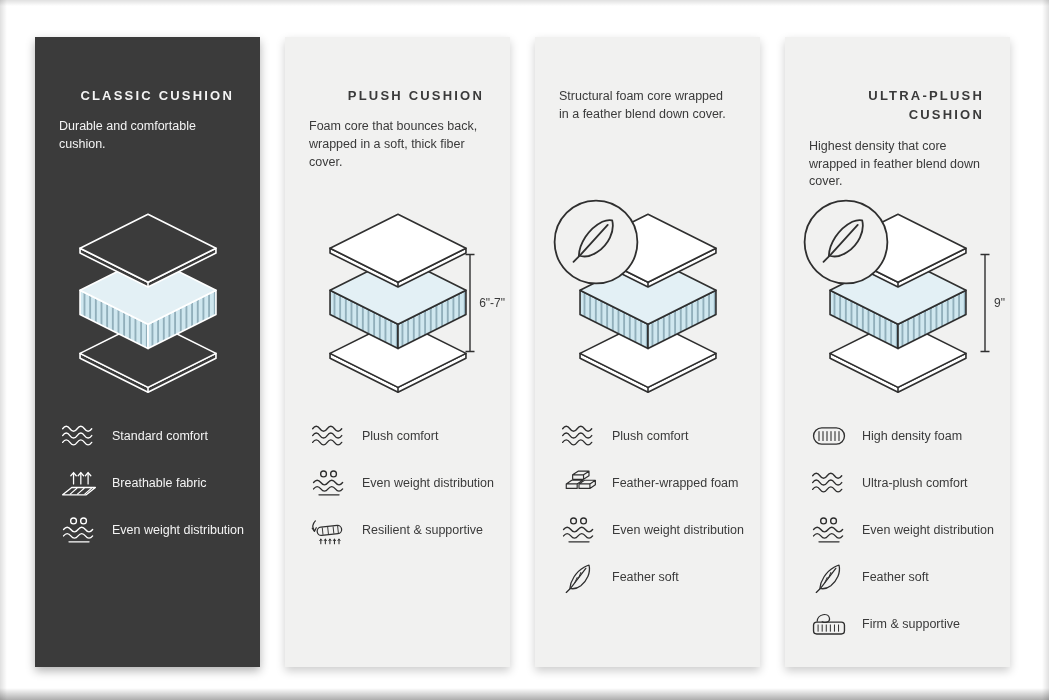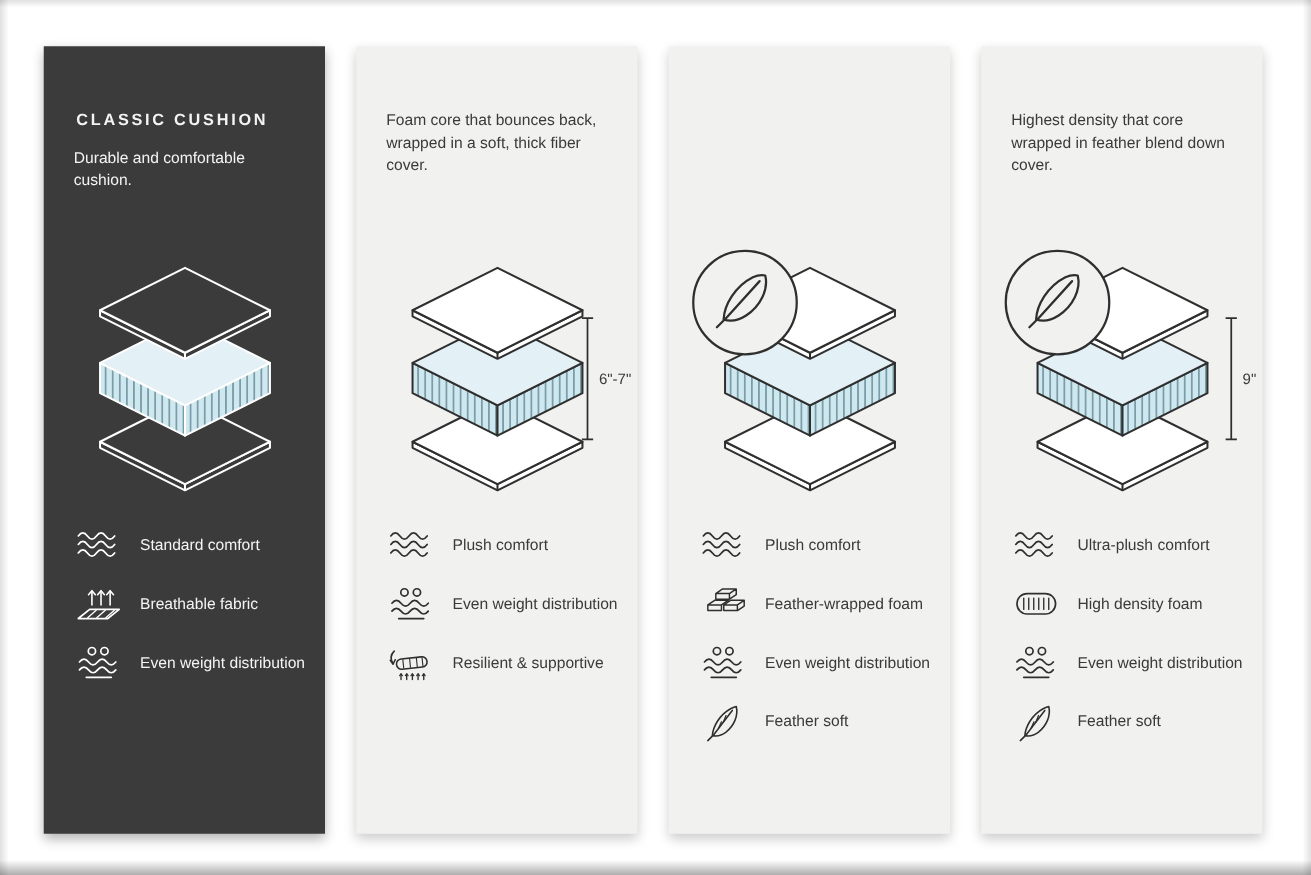--- a/index.html
+++ b/index.html
@@ -7,21 +7,21 @@
     width:1049px;height:700px;background:#ffffff;position:relative;overflow:hidden;
     font-family:"Liberation Sans", sans-serif;color:#333;
   }
   .columns{display:flex;gap:25px;padding:37px 0 0 35px;}
   .col{width:225px;height:630px;box-sizing:border-box;position:relative;flex:0 0 225px;}
   .col-dark{--line:#ffffff;--cover-fill:#3b3b3b;--panel:#3b3b3b;background:var(--panel);color:#f4f4f4;
     box-shadow:0 4px 9px rgba(0,0,0,0.30);}
   .col-light{--line:#2f2f2f;--cover-fill:#ffffff;--panel:#f1f1f0;background:var(--panel);color:#3a3a3a;
     box-shadow:0 4px 9px rgba(0,0,0,0.20);}
   .col-header{padding-top:38px;height:118px;}
-  .col-title{font-size:13px;font-weight:bold;letter-spacing:2.2px;text-align:left;line-height:1.5;padding:0 26px;}
+  .col-title{font-size:13px;font-weight:bold;letter-spacing:2.2px;text-align:right;line-height:1.5;padding:0 26px;}
   .col-desc{margin-top:13px;font-size:12.5px;line-height:1.42;text-align:left;padding:0 24px;}
   .illustration{position:relative;height:216px;display:flex;justify-content:center;align-items:flex-start;}
   .cushion-svg{width:178px;margin-top:18px;display:block;}
   .badge{position:absolute;left:16px;top:4px;width:90px;height:90px;}
   .bracket{position:absolute;right:5px;top:60px;height:100px;display:flex;align-items:center;color:var(--line);}
   .bracket svg{height:100px;width:12px;display:block;}
   .bracket-label{font-size:12px;margin-left:3px;white-space:nowrap;color:#3a3a3a;}
   .features{padding:10px 12px 0 24px;display:flex;flex-direction:column;gap:13px;}
   .feature{display:flex;align-items:center;gap:13px;min-height:32px;}
   .feature-icon{width:40px;height:34px;flex:0 0 40px;color:var(--line);display:block;}
@@ -175,20 +175,21 @@
         <svg class="feature-icon" viewBox="0 0 44 36">
             <use href="#ic-even-weight"></use>
           </svg>
         <span class="feature-label">Even weight distribution</span>
       </div>
     </div>
   </section>
 
   <section class="col col-light">
     <div class="col-header">
+      <h2 class="col-title">PLUSH CUSHION</h2>
       <p class="col-desc">Foam core that bounces back, wrapped in a soft, thick fiber cover.</p>
     </div>
     <div class="illustration">
       <svg class="cushion-svg" viewBox="0 0 220 230">
           <use href="#sym-cushion"></use>
         </svg>
       <div class="bracket">
         <svg viewBox="0 0 12 100">
           <path d="M1.5,1.5 H10.5 M6,1.5 V98.5 M1.5,98.5 H10.5" fill="none" stroke="currentColor" stroke-width="1.4"></path>
         </svg>
@@ -212,20 +213,21 @@
         <svg class="feature-icon" viewBox="0 0 44 36">
             <use href="#ic-resilient"></use>
           </svg>
         <span class="feature-label">Resilient &amp; supportive</span>
       </div>
     </div>
   </section>
 
   <section class="col col-light">
     <div class="col-header">
+      <p class="col-desc">Structural foam core wrapped in a feather blend down cover.</p>
     </div>
     <div class="illustration">
       <svg class="cushion-svg" viewBox="0 0 220 230">
           <use href="#sym-cushion"></use>
         </svg>
       <svg class="badge" viewBox="0 0 100 100">
           <use href="#sym-feather-badge"></use>
         </svg>
     </div>
     <div class="features">
@@ -251,60 +253,67 @@
         <svg class="feature-icon" viewBox="0 0 44 36">
             <use href="#ic-feather"></use>
           </svg>
         <span class="feature-label">Feather soft</span>
       </div>
     </div>
   </section>
 
   <section class="col col-light">
     <div class="col-header">
+      <h2 class="col-title">ULTRA-PLUSH CUSHION</h2>
       <p class="col-desc">Highest density that core wrapped in feather blend down cover.</p>
     </div>
     <div class="illustration">
       <svg class="cushion-svg" viewBox="0 0 220 230">
           <use href="#sym-cushion"></use>
         </svg>
       <svg class="badge" viewBox="0 0 100 100">
           <use href="#sym-feather-badge"></use>
         </svg>
       <div class="bracket">
         <svg viewBox="0 0 12 100">
           <path d="M1.5,1.5 H10.5 M6,1.5 V98.5 M1.5,98.5 H10.5" fill="none" stroke="currentColor" stroke-width="1.4"></path>
         </svg>
         <span class="bracket-label">9"</span>
       </div>
     </div>
     <div class="features">
       <div class="feature">
         <svg class="feature-icon" viewBox="0 0 44 36">
+            <use href="#ic-density"></use>
+          </svg>
+        <span class="feature-label">High density foam</span>
+      </div>
+      <div class="feature">
+        <svg class="feature-icon" viewBox="0 0 44 36">
             <use href="#ic-waves"></use>
           </svg>
         <span class="feature-label">Ultra-plush comfort</span>
       </div>
       <div class="feature">
         <svg class="feature-icon" viewBox="0 0 44 36">
-            <use href="#ic-density"></use>
-          </svg>
-        <span class="feature-label">High density foam</span>
-      </div>
-      <div class="feature">
-        <svg class="feature-icon" viewBox="0 0 44 36">
             <use href="#ic-even-weight"></use>
           </svg>
         <span class="feature-label">Even weight distribution</span>
       </div>
       <div class="feature">
         <svg class="feature-icon" viewBox="0 0 44 36">
             <use href="#ic-feather"></use>
           </svg>
         <span class="feature-label">Feather soft</span>
+      </div>
+      <div class="feature">
+        <svg class="feature-icon" viewBox="0 0 44 36">
+            <use href="#ic-firm"></use>
+          </svg>
+        <span class="feature-label">Firm &amp; supportive</span>
       </div>
     </div>
   </section>
 
 </div>
 
 <div class="edge-shadow edge-top"></div>
 <div class="edge-shadow edge-left"></div>
 <div class="edge-shadow edge-right"></div>
 <div class="edge-shadow edge-bottom"></div>

